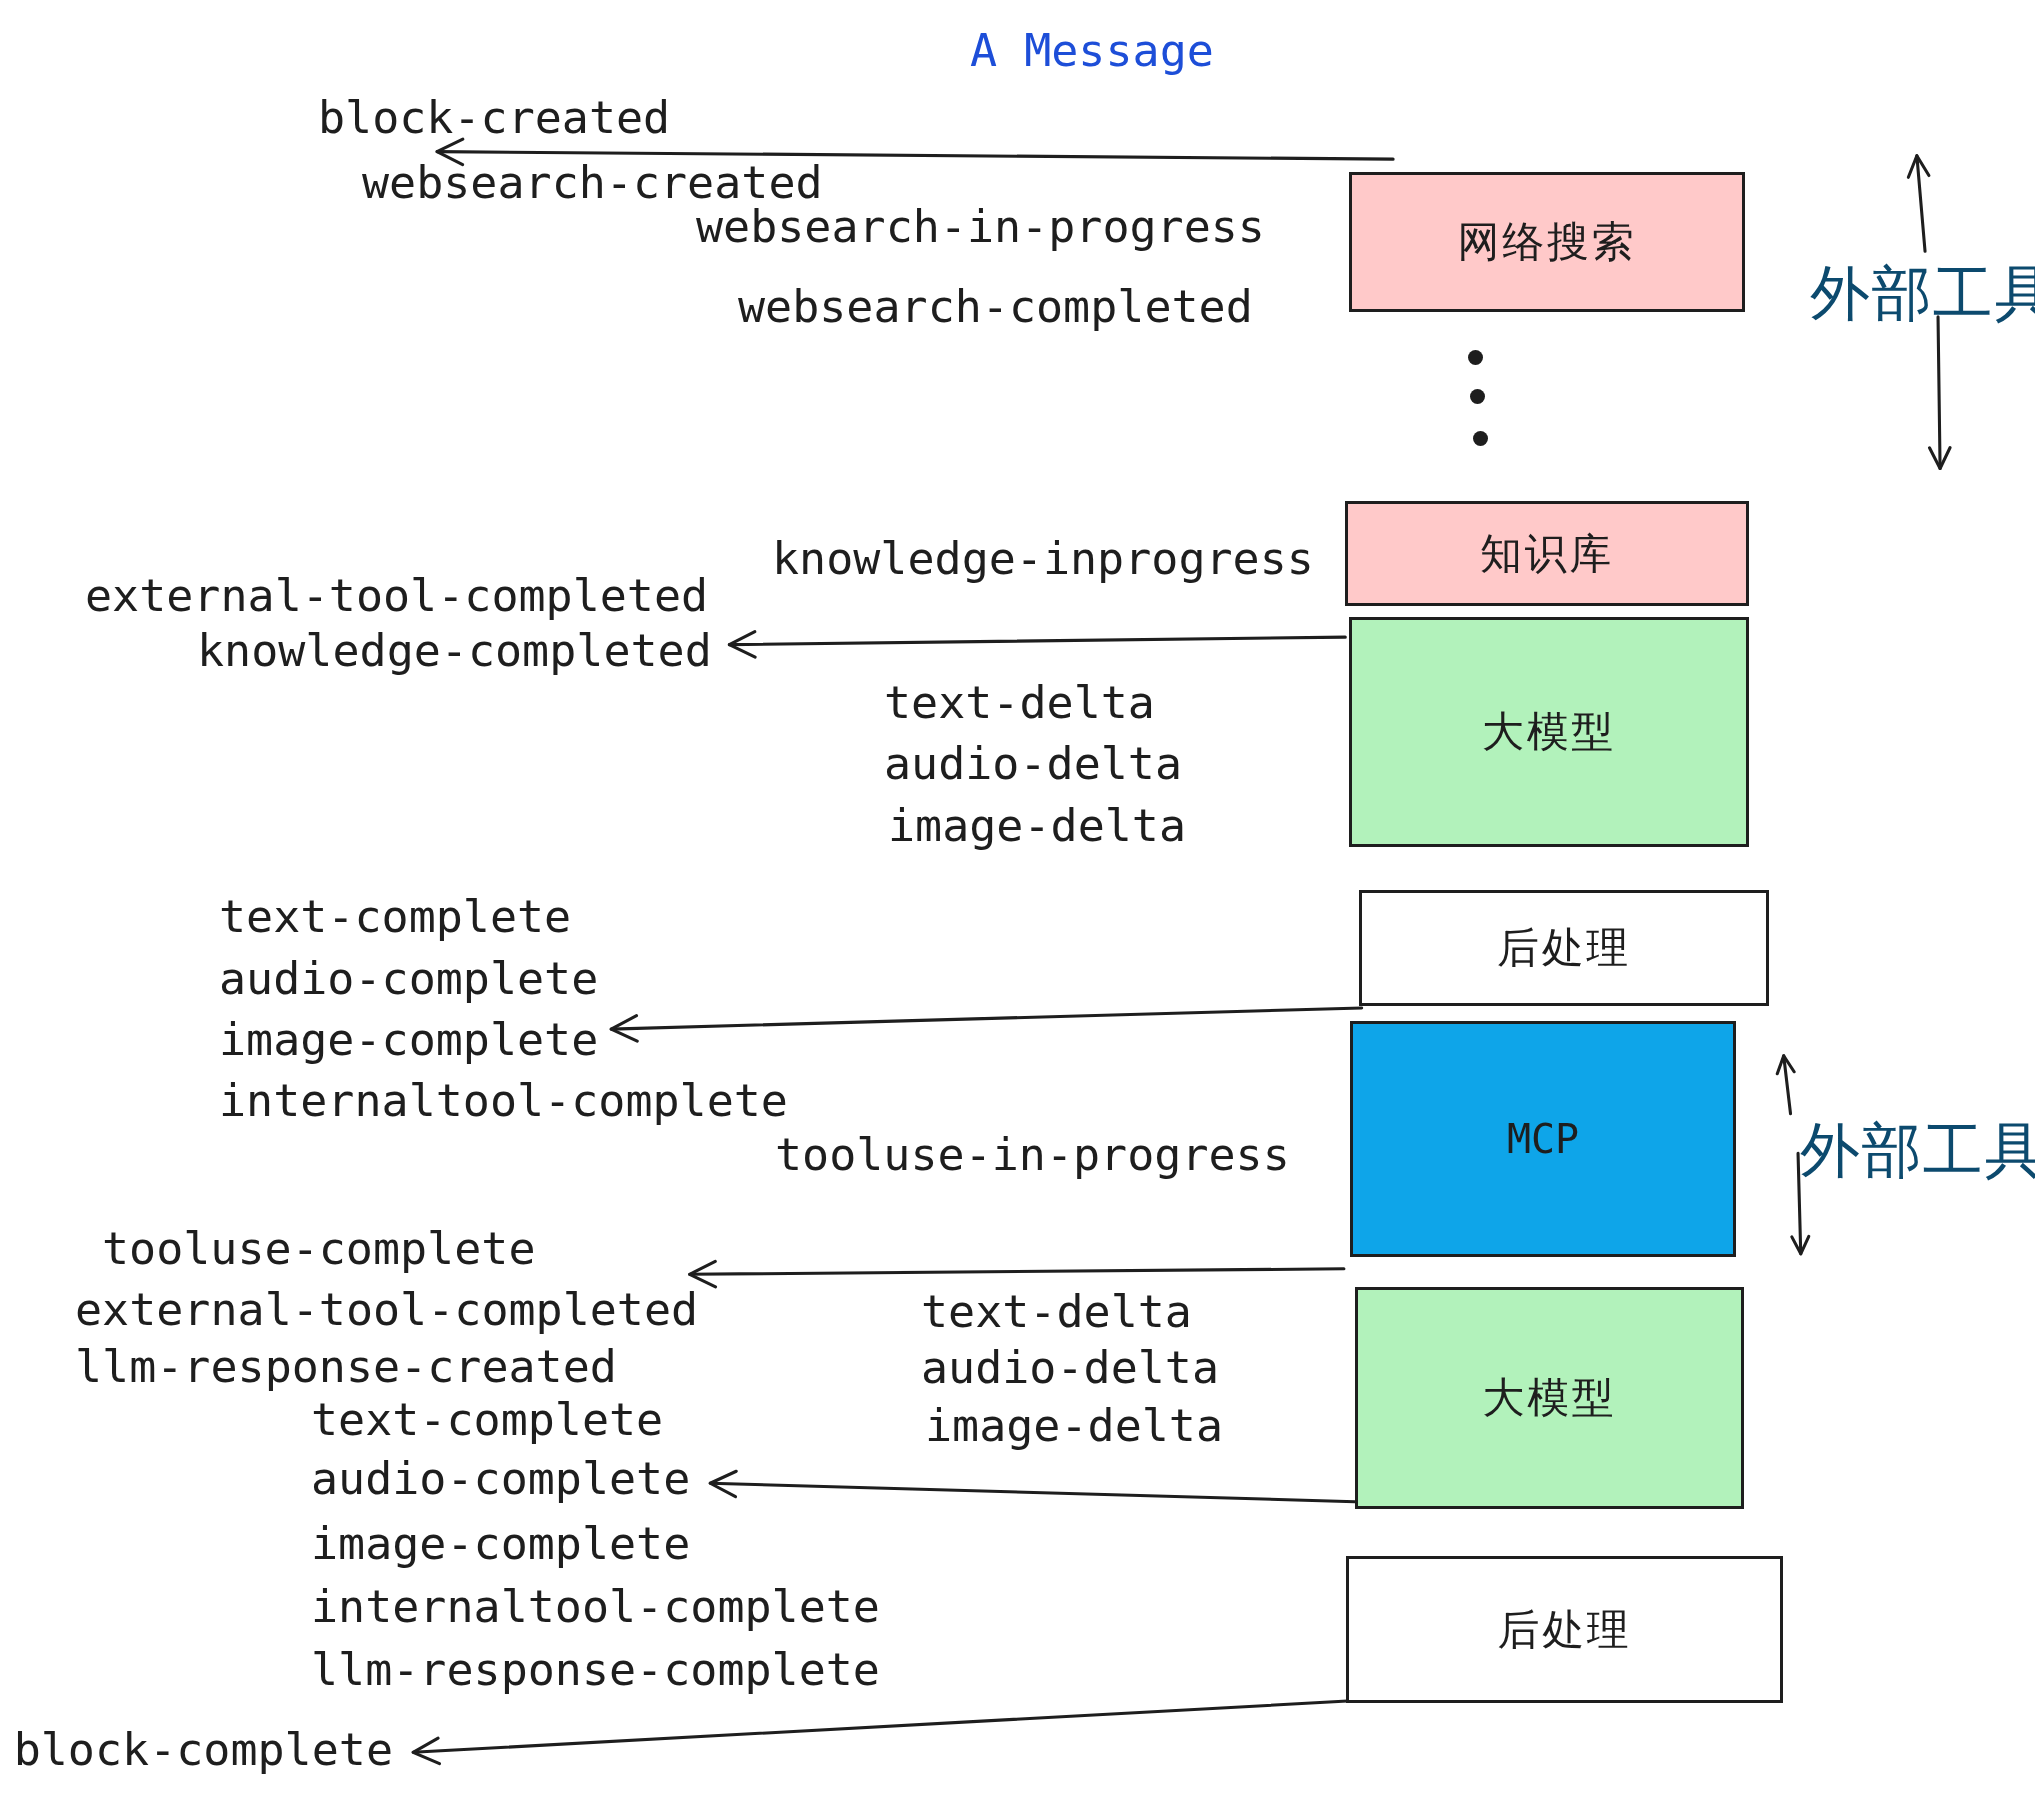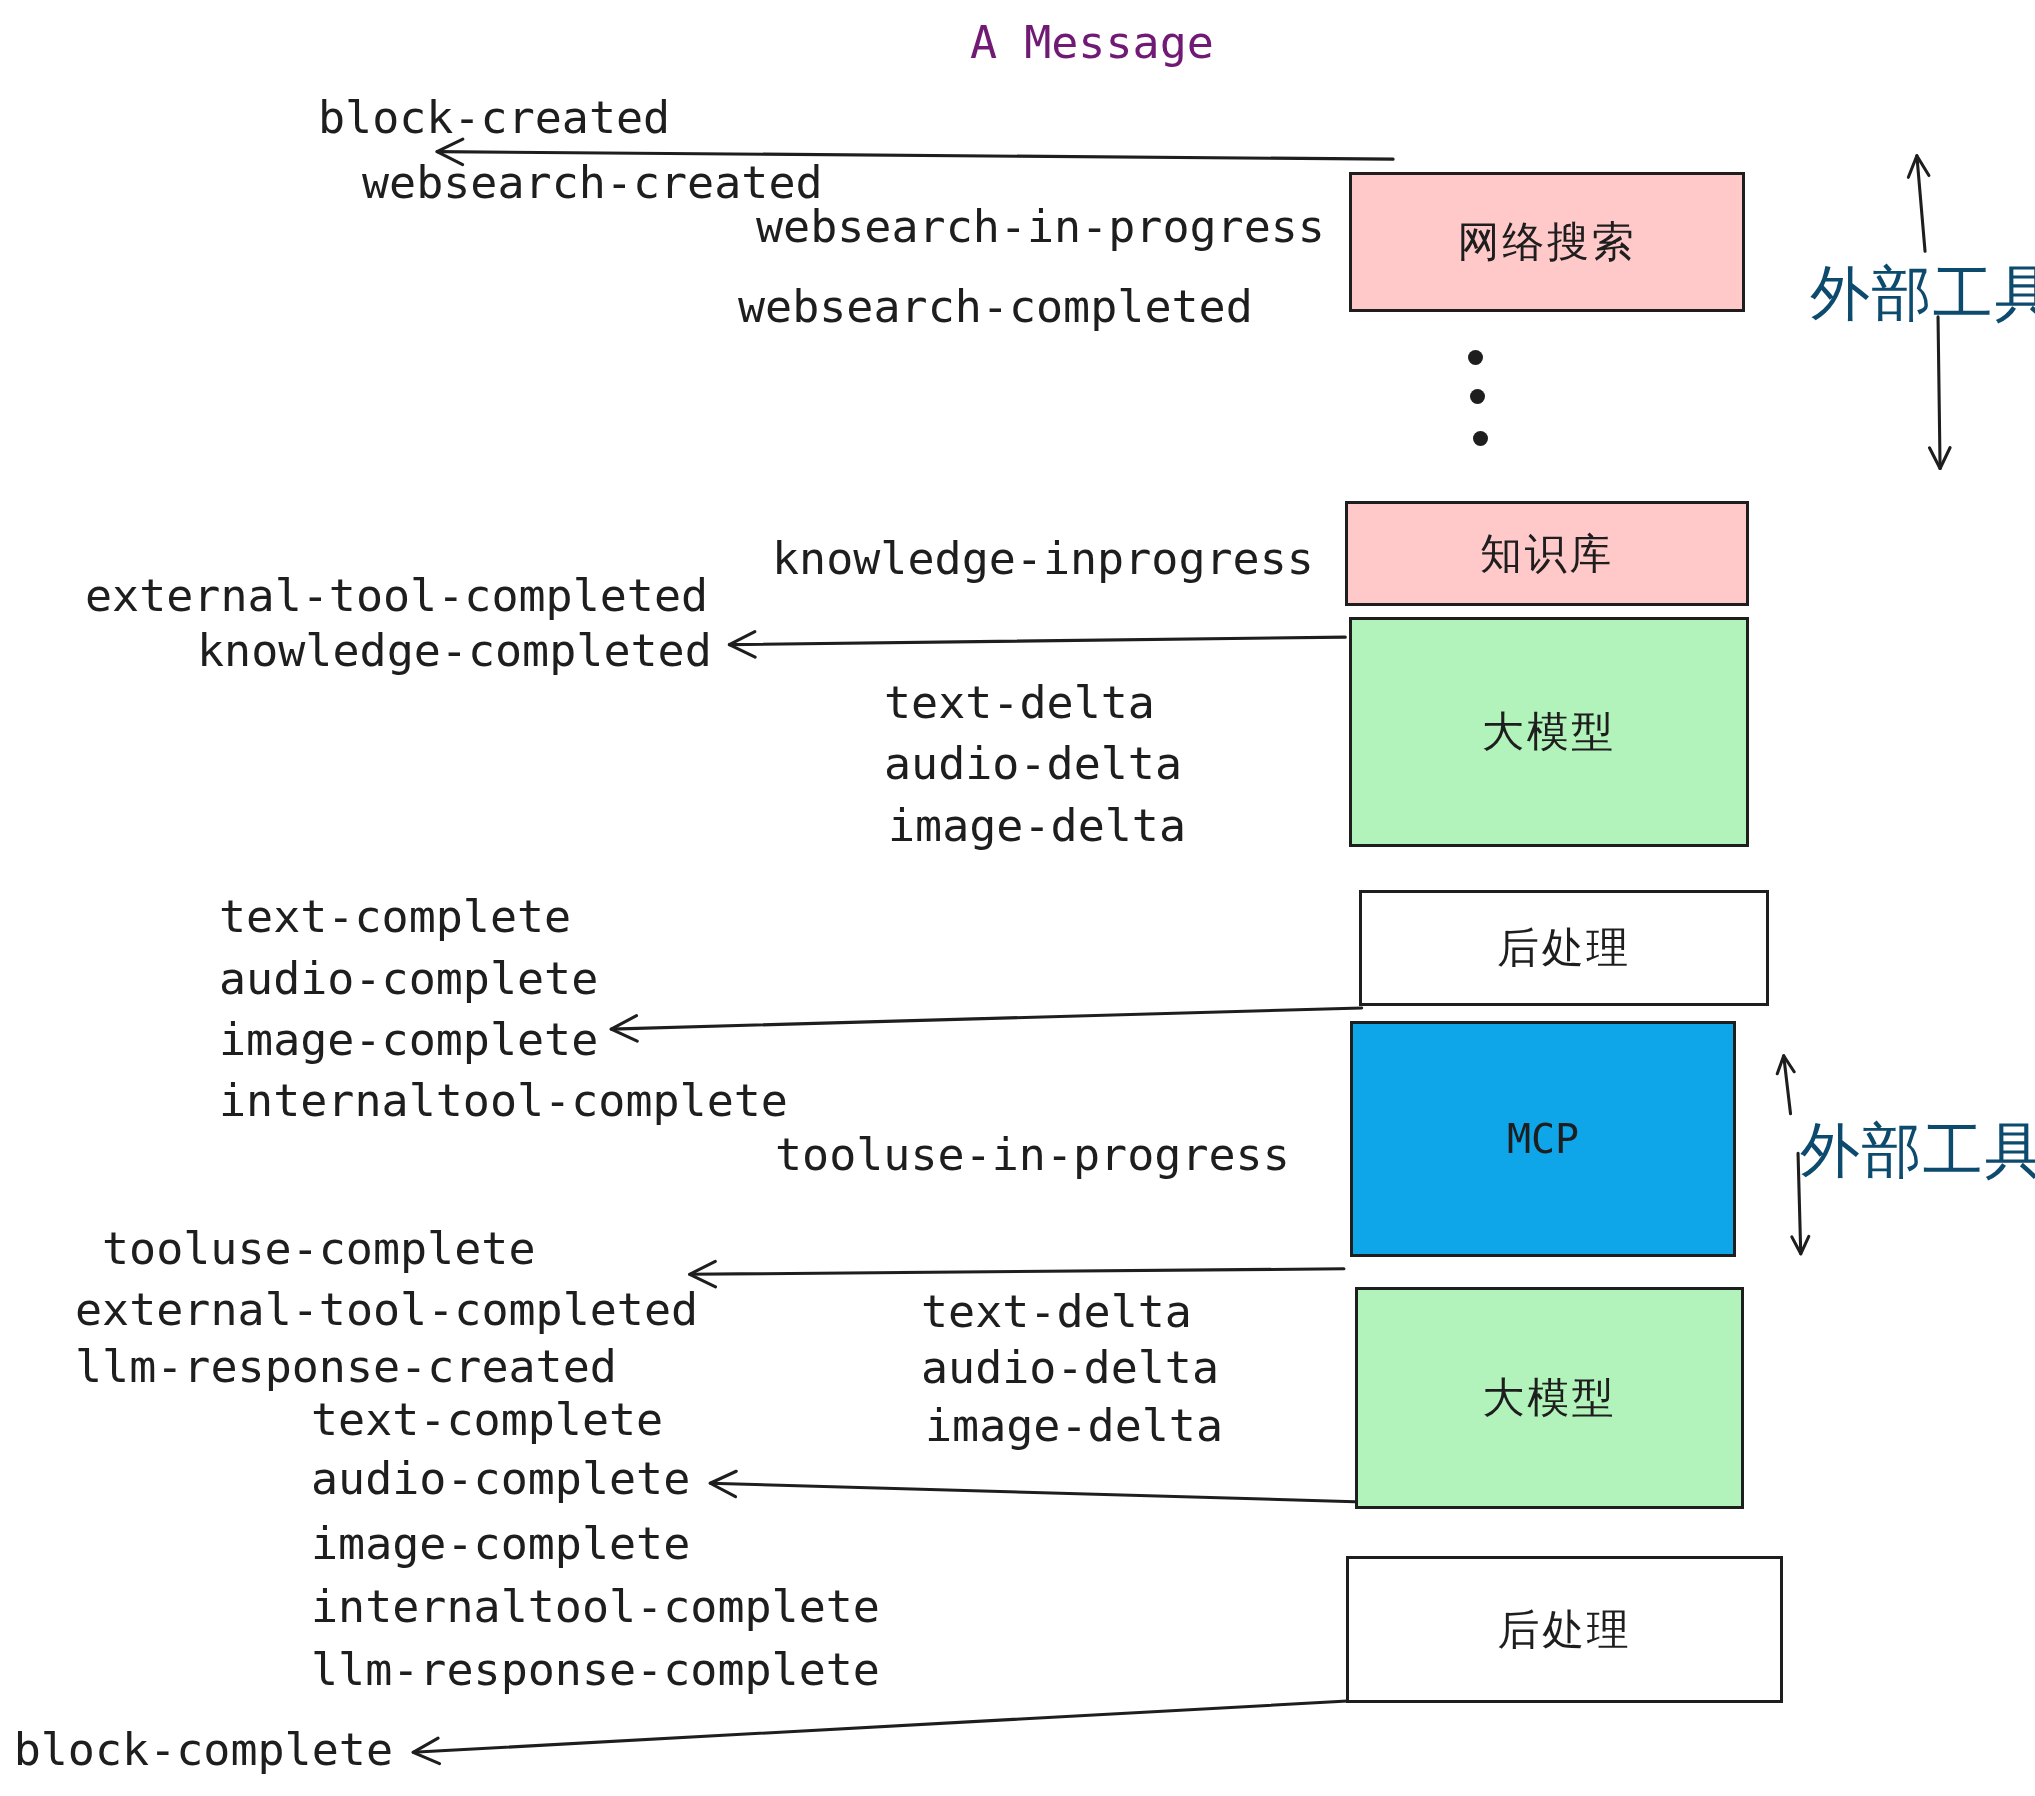--- a/index.html
+++ b/index.html
@@ -1,36 +1,36 @@
 <!DOCTYPE html>
 <html style="font-size:11px"><head>
 <meta charset="utf-8">
 <style>
   html,body{margin:0;padding:0;background:#ffffff;}
   .canvas{position:relative;width:2035px;height:1796px;background:#ffffff;overflow:hidden;
           font-family:"DejaVu Sans Mono", monospace;color:#1e1e1e;}
   .ev{position:absolute;font:45px/45px "DejaVu Sans Mono", monospace;color:#1e1e1e;white-space:nowrap;}
-  .title{position:absolute;font:45px/45px "DejaVu Sans Mono", monospace;color:#701a75;white-space:nowrap;}
+  .title{position:absolute;font:45px/45px "DejaVu Sans Mono", monospace;color:#1d4ed8;white-space:nowrap;margin-top:8px;}
   .box{position:absolute;border:3.4px solid #1e1e1e;display:flex;align-items:center;justify-content:center;box-sizing:border-box;}
   .box .lbl{font-family:"DejaVu Sans", sans-serif;font-size:42px;color:#1e1e1e;letter-spacing:2.7px;}
   .box .lbl-mono{font-family:"DejaVu Sans Mono", monospace;font-size:40px;color:#1e1e1e;}
   .side-label{position:absolute;font-family:Liberation Mono, monospace;font-size:60px;color:#0c4a6e;white-space:nowrap;letter-spacing:1.4px;}
   .dot{position:absolute;width:15px;height:15px;border-radius:50%;background:#1e1e1e;}
   #arrow-layer{position:absolute;left:0;top:0;width:2035px;height:1796px;pointer-events:none;}
 </style>
 </head>
 <body>
 
 <div class="canvas">
 
   <div class="title" style="left:970px;top:20px;">A Message</div>
 
   <div class="ev" style="left:318px;top:95px;">block-created</div>
   <div class="ev" style="left:318px;top:160px;margin-left:44px;">websearch-created</div>
-  <div class="ev" style="left:756px;top:204px;">websearch-in-progress</div>
+  <div class="ev" style="left:696px;top:204px;">websearch-in-progress</div>
   <div class="ev" style="left:738px;top:284px;">websearch-completed</div>
   <div class="ev" style="left:772px;top:536px;">knowledge-inprogress</div>
   <div class="ev" style="left:85px;top:573px;">external-tool-completed</div>
   <div class="ev" style="left:197px;top:628px;">knowledge-completed</div>
   <div class="ev" style="left:884px;top:680px;">text-delta</div>
   <div class="ev" style="left:884px;top:741px;">audio-delta</div>
   <div class="ev" style="left:888px;top:803px;">image-delta</div>
   <div class="ev" style="left:219px;top:894px;">text-complete</div>
   <div class="ev" style="left:219px;top:956px;">audio-complete</div>
   <div class="ev" style="left:219px;top:1017px;">image-complete</div>

